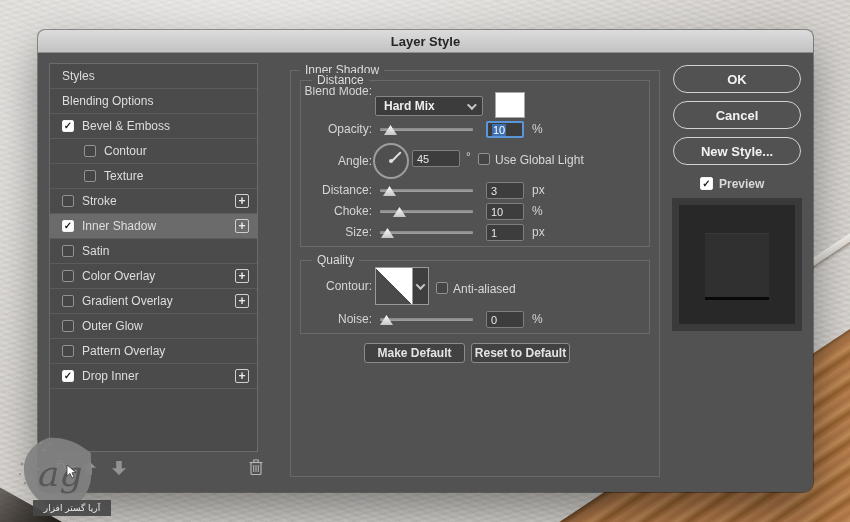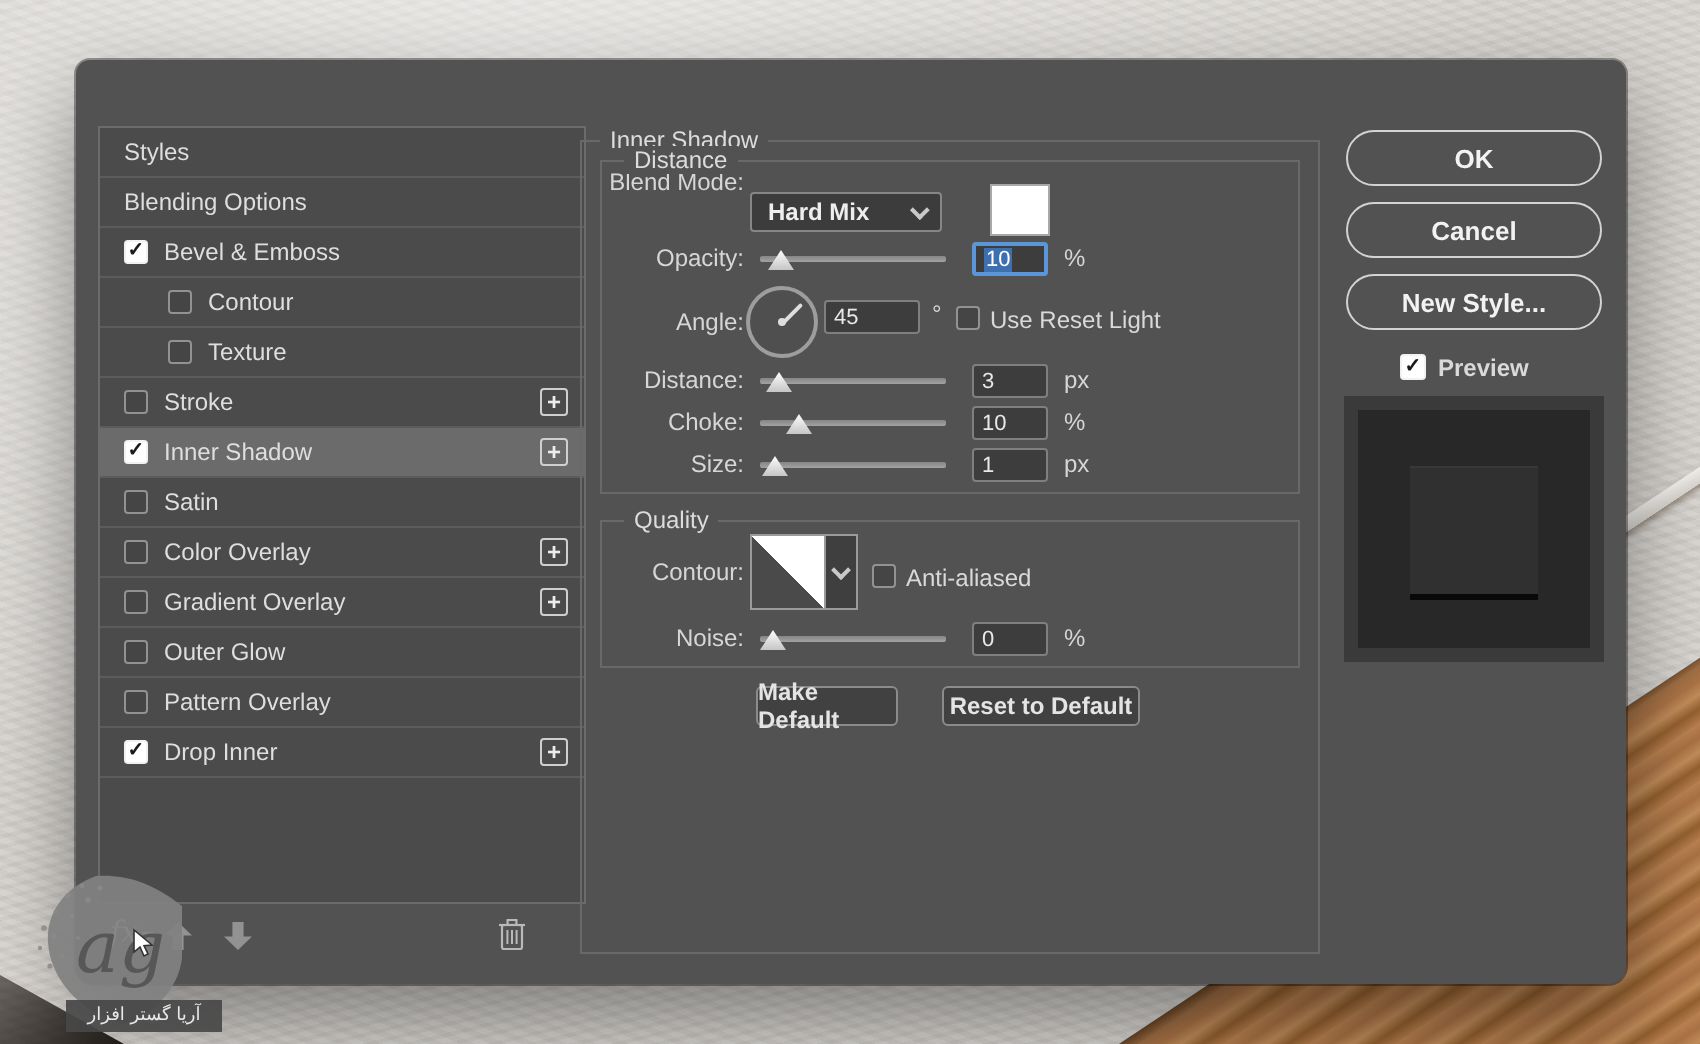--- a/index.html
+++ b/index.html
@@ -40,21 +40,21 @@
   }
   .titlebar {
     position:absolute; left:0; top:0; width:100%; height:23px;
     background:linear-gradient(#dcdcdc, #c3c3c3);
     border-bottom:1px solid #8f8f8f; border-radius:7px 7px 0 0;
     display:flex; align-items:center; justify-content:center;
     font-size:13px; font-weight:700; color:#262626;
   }
   
   .side-list {
-    position:absolute; left:11px; top:33px; width:244px; height:389px;
+    position:absolute; left:11px; top:33px; width:209px; height:389px;
     border:1px solid #6b6b6b; background:#4b4b4b;
   }
   .side-row {
     position:relative; height:25px; display:flex; align-items:center;
     padding:0 8px 0 12px; border-bottom:1px solid #5c5c5c;
     color:#dedede; font-size:12px;
   }
   .side-row.sel { background:#6b6b6b; }
   .side-row.indent { padding-left:34px; }
   .side-label { white-space:nowrap; }
@@ -82,21 +82,21 @@
   .flabel { position:absolute; width:92px; text-align:right; color:#d6d6d6; font-size:12px; }
   .unit { position:absolute; color:#d6d6d6; font-size:12px; }
   .numbox {
     position:absolute; width:38px; height:17px; background:#3d3d3d;
     border:1px solid #7f7f7f; border-radius:2px;
     color:#e8e8e8; font-size:11px; line-height:14px; padding:1px 0 0 4px;
   }
   .numbox.focused { border:2px solid #5b96d8; padding-top:0; }
   .numbox.focused .selhl { background:#3e6fae; color:#fff; padding:0 1px; }
   .select {
-    position:absolute; left:337px; top:66px; width:96px; height:20px;
+    position:absolute; left:337px; top:66px; width:108px; height:20px;
     background:#3c3c3c; border:1px solid #868686; border-radius:2px;
     display:flex; align-items:center; padding:0 8px; color:#eeeeee; font-size:12px; font-weight:700;
   }
   .chev { width:7px; height:7px; border-right:2px solid #c9c9c9; border-bottom:2px solid #c9c9c9; transform:rotate(45deg) translateY(-2px); margin-left:auto; }
   .swatch { position:absolute; left:457px; top:62px; width:30px; height:26px; border:1px solid #a8a8a8; }
   .slider { position:absolute; width:93px; height:12px; }
   .slider .track { position:absolute; left:0; top:4px; width:93px; height:3px; border-radius:1px; background:linear-gradient(#868686,#a2a2a2); }
   .slider .thumb {
     position:absolute; top:1px; width:13px; height:10px;
     clip-path:polygon(50% 0,100% 100%,0 100%);
@@ -149,20 +149,23 @@
   .cursor { position:absolute; left:66px; top:464px; z-index:6; }
 </style>
 </head>
 <body>
 
 <div class="wood"></div>
 <div class="paper-edge"></div>
 <div class="corner-shadow"></div>
 
 <div class="dialog">
+  <div class="titlebar">
+    <span>Layer Style</span>
+  </div>
 
   <div class="side-list">
     <div class="side-row">
       <span class="side-label">Styles</span>
     </div>
     <div class="side-row">
       <span class="side-label">Blending Options</span>
     </div>
     <div class="side-row">
       <span class="cb on">
@@ -269,21 +272,21 @@
   <span class="unit" style="left:494px; top:92px;">%</span>
 
   <span class="flabel" style="left:242px; top:124px;">Angle:</span>
   <div class="dial">
     <span class="needle"></span>
       <span class="hub"></span>
   </div>
   <div class="numbox" style="left:374px; top:120px; width:48px;"><span>45</span></div>
   <span class="unit" style="left:428px; top:120px;">°</span>
   <span class="ckbx" style="left:440px; top:123px;"></span>
-  <span class="cklabel" style="left:457px; top:123px;">Use Reset Light</span>
+  <span class="cklabel" style="left:457px; top:123px;">Use Global Light</span>
 
   <span class="flabel" style="left:242px; top:153px;">Distance:</span>
   <div class="slider" style="left:342px; top:155px;">
     <span class="track"></span>
       <span class="thumb" style="left:3px;"></span>
   </div>
   <div class="numbox" style="left:448px; top:152px;"><span>3</span></div>
   <span class="unit" style="left:494px; top:153px;">px</span>
 
   <span class="flabel" style="left:242px; top:174px;">Choke:</span>
@@ -314,21 +317,21 @@
   <span class="cklabel" style="left:415px; top:252px;">Anti-aliased</span>
 
   <span class="flabel" style="left:242px; top:282px;">Noise:</span>
   <div class="slider" style="left:342px; top:284px;">
     <span class="track"></span>
       <span class="thumb" style="left:0px;"></span>
   </div>
   <div class="numbox" style="left:448px; top:281px;"><span>0</span></div>
   <span class="unit" style="left:494px; top:282px;">%</span>
 
-  <div class="dbtn" style="left:340px; width:71px;">Make Default</div>
+  <div class="dbtn" style="left:326px; width:101px;">Make Default</div>
   <div class="dbtn" style="left:433px; width:99px;">Reset to Default</div>
 
   <div class="pill" style="top:35px;">OK</div>
   <div class="pill" style="top:71px;">Cancel</div>
   <div class="pill" style="top:107px;">New Style...</div>
   <span class="cb on" style="position:absolute; left:662px; top:147px; width:13px; height:13px;">
       <span>✓</span>
     </span>
   <span class="cklabel" style="left:681px; top:147px; font-weight:700;">Preview</span>
   <div class="preview-box">

